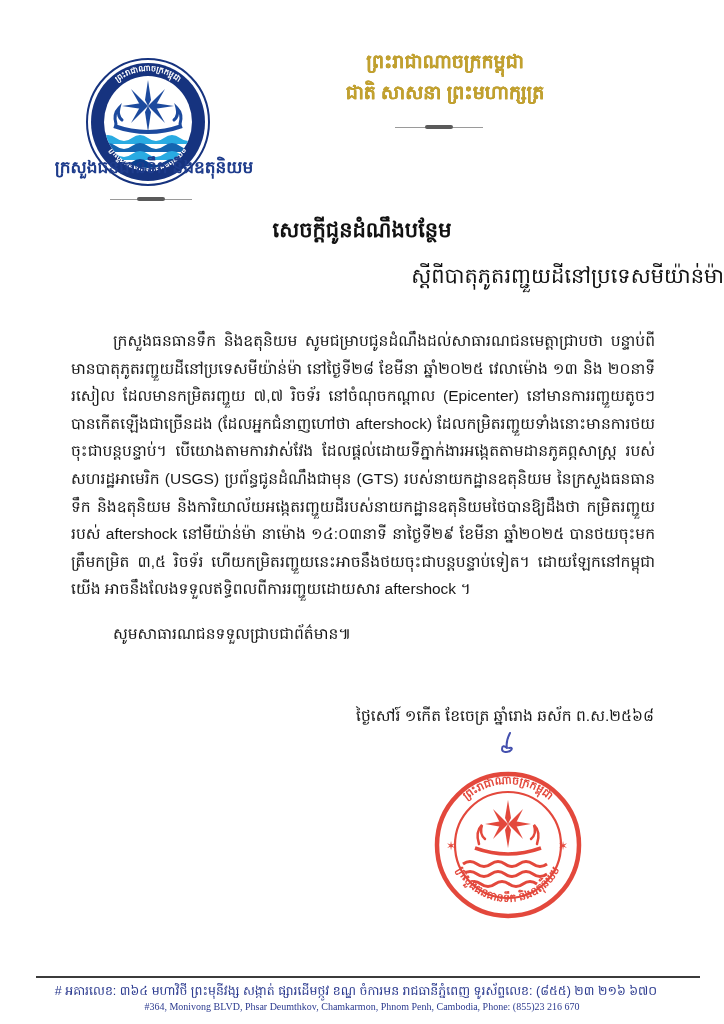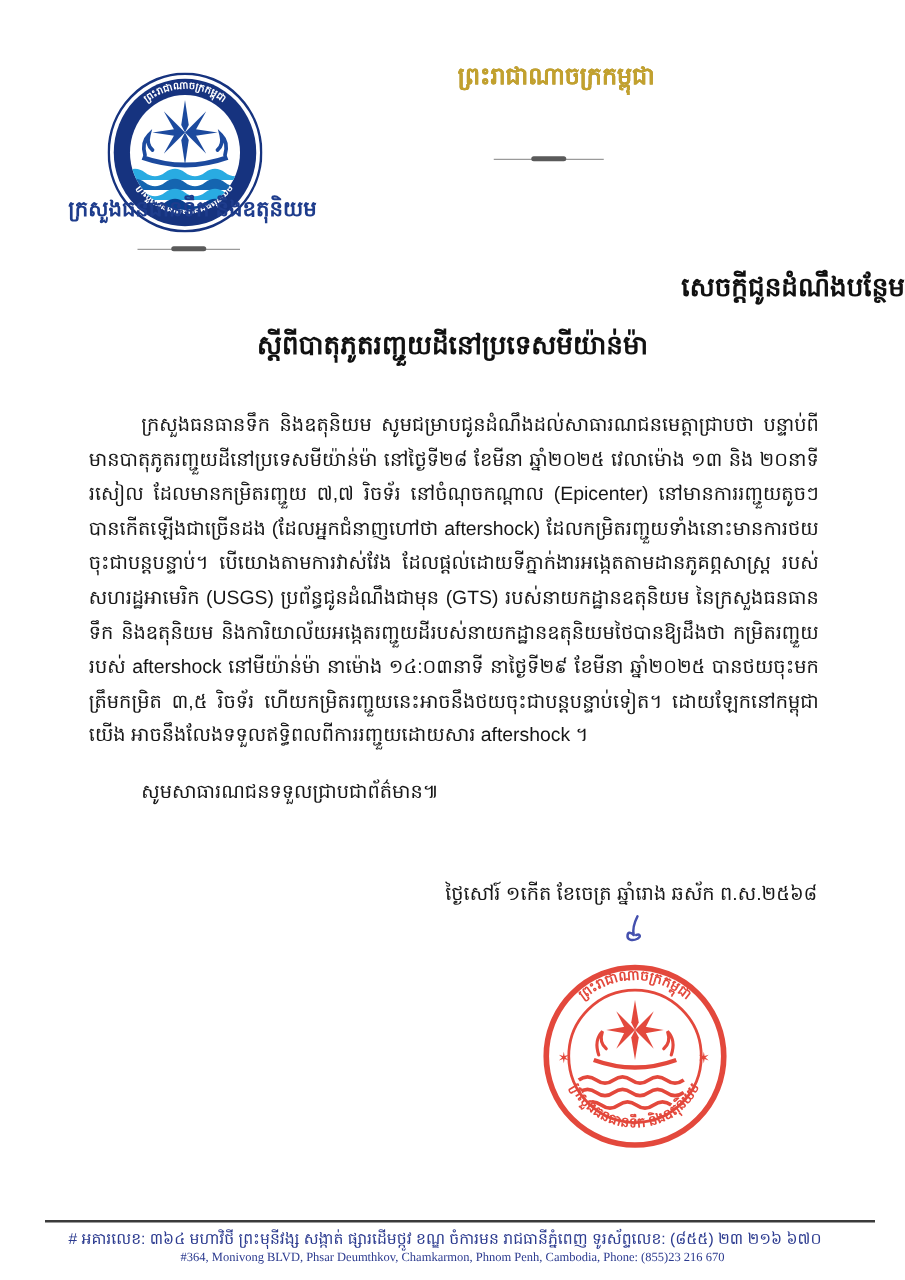--- a/index.html
+++ b/index.html
@@ -14,24 +14,24 @@
          text-shadow:0 0 .4px #a8871d;}
   .orn{position:relative;height:6px;}
   .orn::before{content:"";position:absolute;left:0;right:0;top:3px;height:1px;background:#9a9a9a;}
   .orn i{position:absolute;left:50%;top:1px;transform:translateX(-50%);
          width:28px;height:4px;background:#5a5a5a;border-radius:2px;}
   .orn-motto{position:absolute;left:395px;top:124px;width:88px;}
   .ministry{position:absolute;left:28px;top:156px;width:252px;text-align:center;
             font-weight:bold;color:#1e3c8c;font-size:17px;}
   .orn-ministry{position:absolute;left:110px;top:196px;width:82px;}
   
-  .title1{position:absolute;left:0;right:0;top:216px;text-align:right;
+  .title1{position:absolute;left:0;right:0;top:216px;text-align:center;
           font-weight:bold;font-size:21px;color:#111;}
-  .title2{position:absolute;left:0;right:0;top:262px;text-align:center;
-          font-weight:bold;font-size:21px;color:#111;}
+  .title2{position:absolute;left:0;right:0;top:262px;text-align:right;
+          font-weight:normal;font-size:21px;color:#111;}
   
   .body-text{position:absolute;left:54px;right:52px;top:310px;}
   .body-text p{margin:17px;text-align:justify;font-size:15.5px;line-height:27.6px;
                text-indent:42px;color:#161616;}
   .body-text p + p{margin-top:6px;}
   .closing{margin-top:12px !important;font-family:Liberation Serif, serif;}
   
   .dateline{position:absolute;right:29px;top:700px;width:380px;text-align:center;
             font-size:15.5px;line-height:31px;color:#161616;}
   .date-row{white-space:nowrap;}
@@ -90,20 +90,21 @@
           <path d="M14 88 Q22 82 30 88 T46 88 T62 88 T78 88 T94 88 T110 88 V94 H14 Z" fill="#1565b0"></path>
           <path d="M14 96 Q22 90 30 96 T46 96 T62 96 T78 96 T94 96 T110 96 V102 H14 Z" fill="#29abe2"></path>
           <path d="M14 104 Q22 98 30 104 T46 104 T62 104 T78 104 T94 104 T110 104 V112 H14 Z" fill="#0a3f8f"></path>
         </g>
       </g>
     </svg>
   </div>
 
   <div class="motto">
     <div>ព្រះរាជាណាចក្រកម្ពុជា</div>
+    <div>ជាតិ សាសនា ព្រះមហាក្សត្រ</div>
   </div>
   <div class="orn orn-motto">
       <i></i>
     </div>
 
   <div class="ministry">ក្រសួងធនធានទឹក និងឧតុនិយម</div>
   <div class="orn orn-ministry">
       <i></i>
     </div>
 

